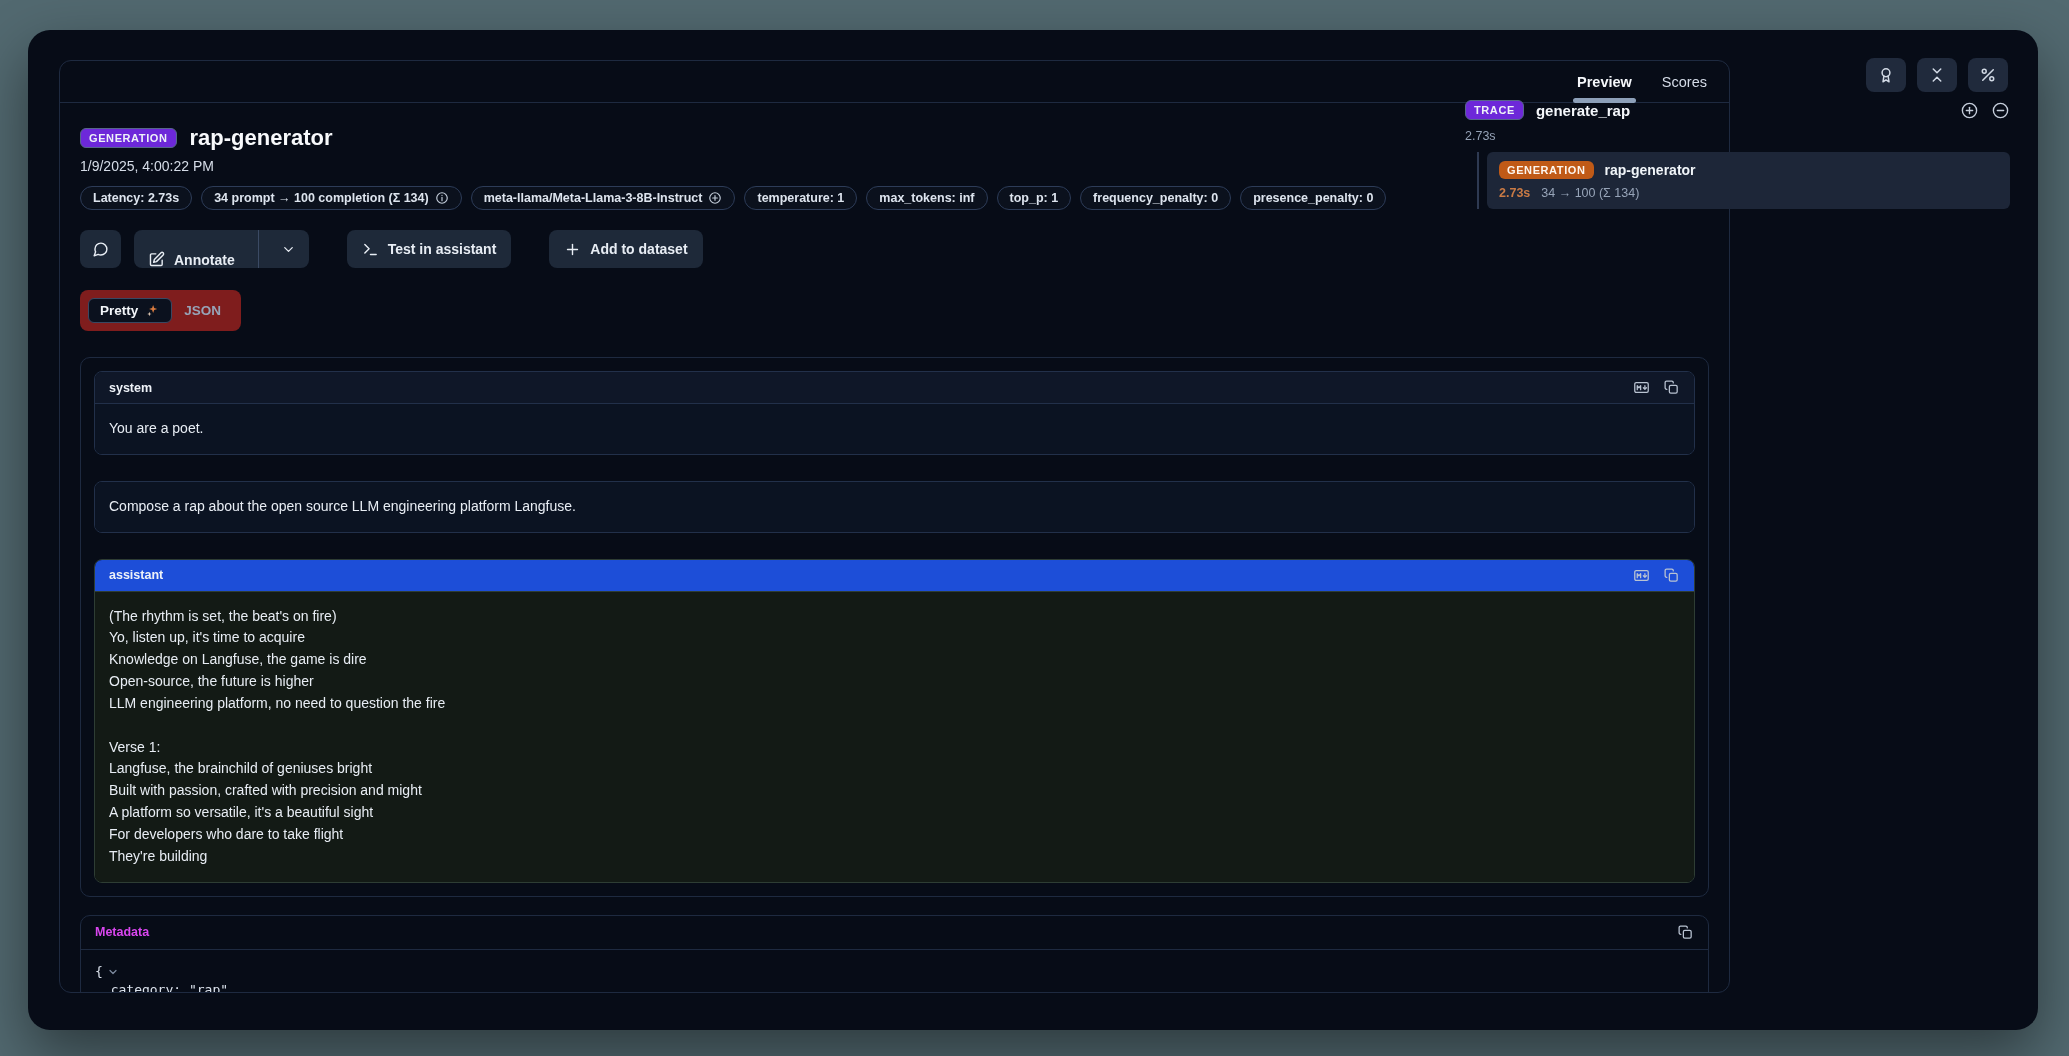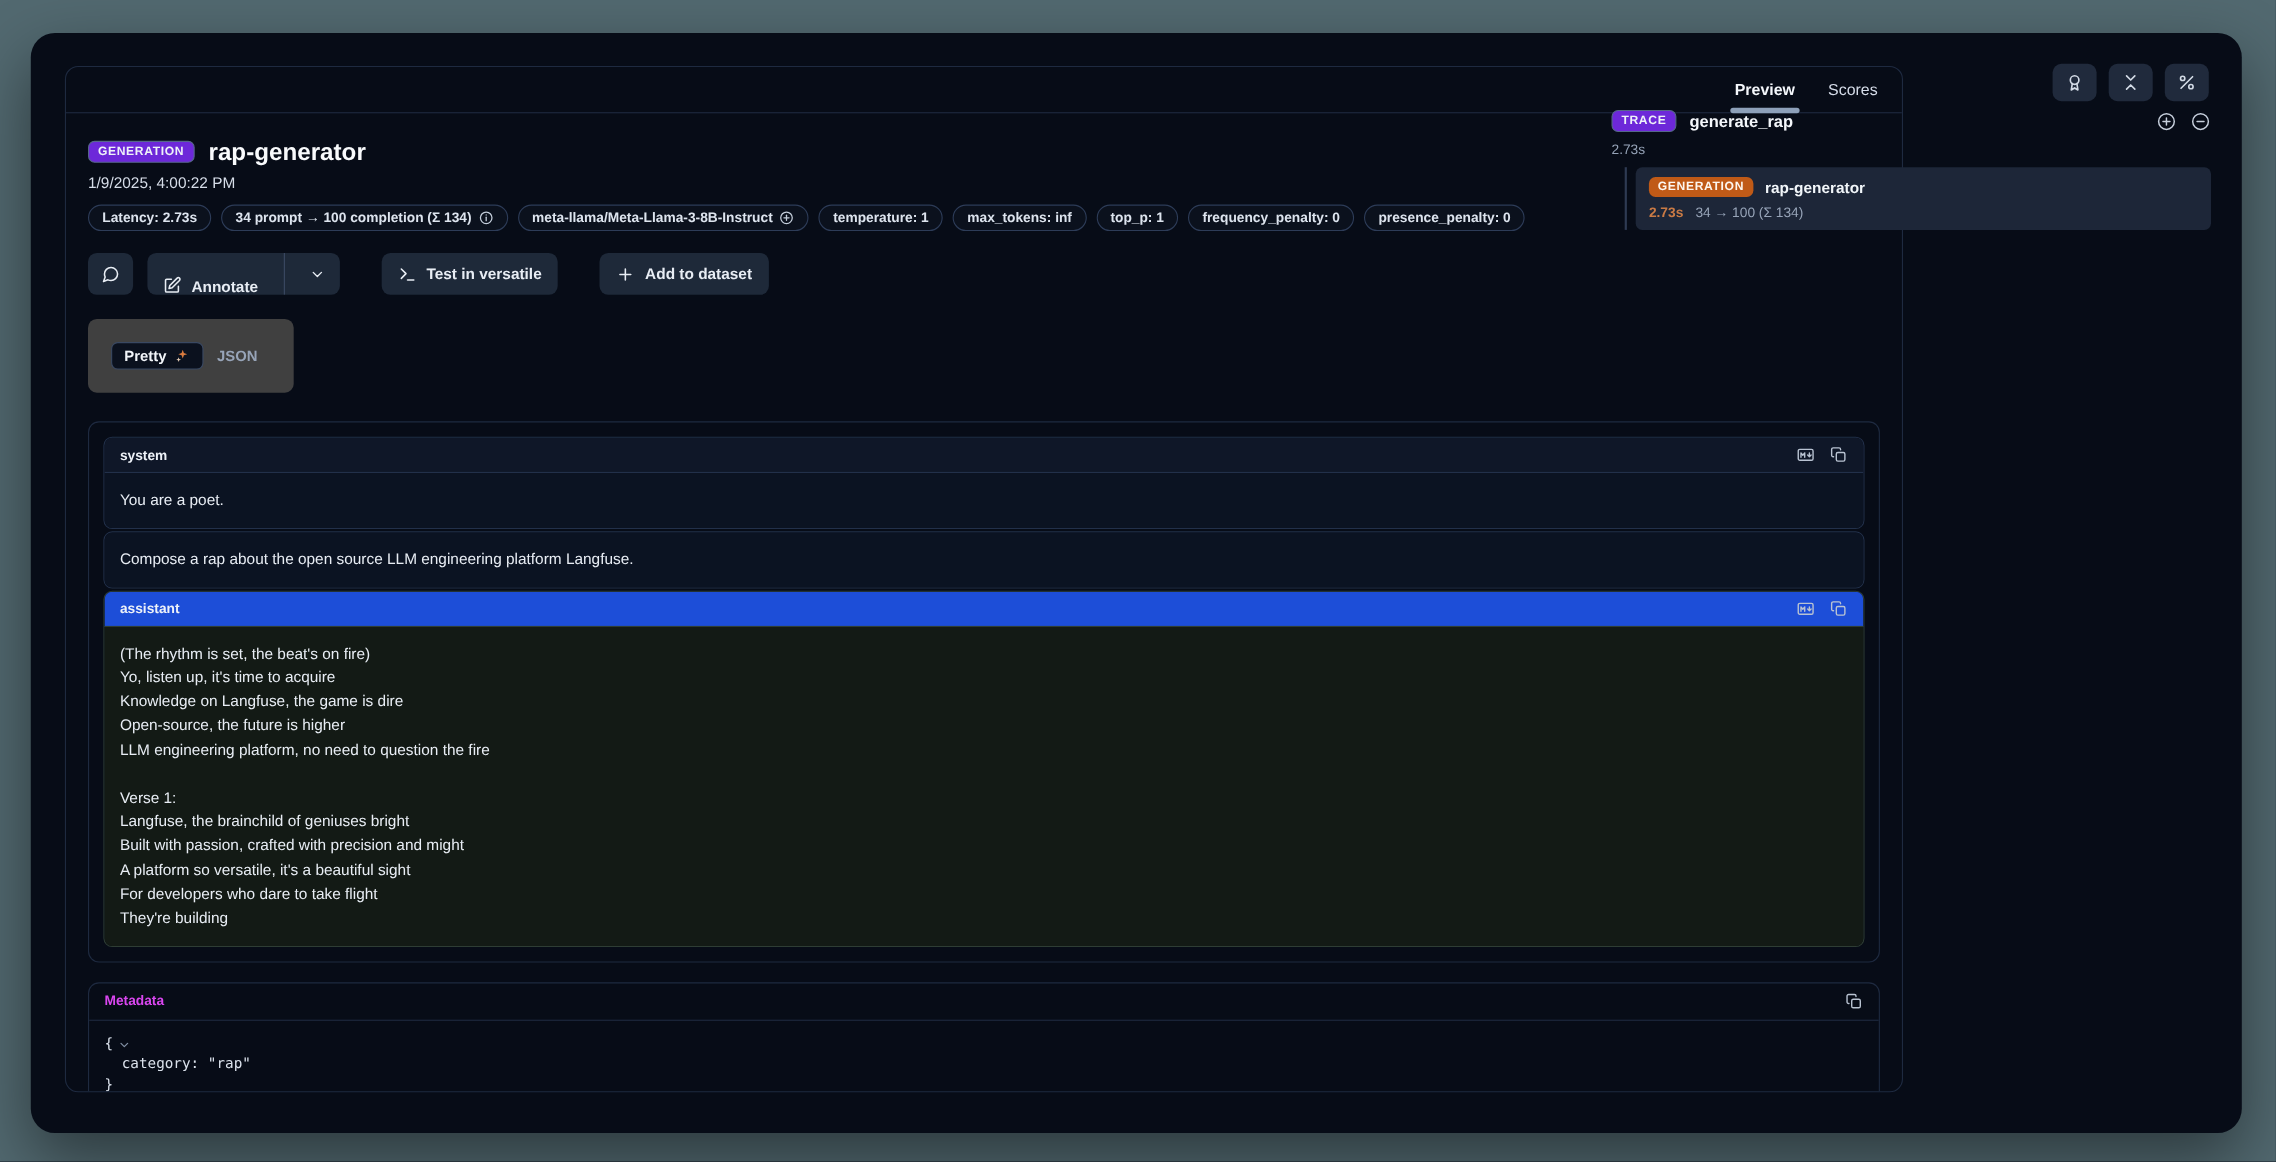--- a/index.html
+++ b/index.html
@@ -58,30 +58,30 @@
     font-size:14px; font-weight:600; color:#e8edf4; cursor:pointer;
   }
   .btn svg { width:17px; height:17px; stroke:#e8edf4; }
   .icon-btn { padding:0 12px; }
   .split { padding:0; overflow:hidden; }
   .split .seg { display:flex; align-items:flex-end; gap:9px; padding:0 14px; height:100%; }
   .split .divider { width:1px; height:100%; background:#3b4a64; }
   .split .chev-seg { padding:0 13px; display:flex; align-items:center; height:100%; }
   .btn-row .gap-big { width:12px; }
 
-  .toggle { display:inline-flex; margin-top:22px; background:#404040; border-radius:8px; padding:21px; align-items:center;text-align:center; }
+  .toggle { display:inline-flex; margin-top:22px; background:#7f1d1d; border-radius:8px; padding:8px; align-items:center;text-align:center; }
   .toggle .seg-active {
     display:flex; align-items:center; gap:7px;
     background:#0b111e; border:1px solid #394862; border-radius:6px;
     padding:4px 11px; font-size:13.5px; font-weight:600; color:#f2f5f9; cursor:pointer;
   }
   .toggle .seg-inactive { padding:4px 12px; font-size:13.5px; font-weight:600; color:#97a4b8; cursor:pointer; }
 
   .io-wrap { margin-top:26px; border:1px solid #1e2a40; border-radius:10px; padding:13px; }
-  .msg-block { border:1px solid #22304a; border-radius:8px; overflow:hidden; margin-bottom:2px; }
+  .msg-block { border:1px solid #22304a; border-radius:8px; overflow:hidden; margin-bottom:26px; }
   .msg-block:last-child { margin-bottom:0; }
   .msg-head {
     display:flex; align-items:center; justify-content:space-between;
     background:#0f1728; border-bottom:1px solid #22304a; padding:7px 14px;
   }
   .msg-role { font-size:12.5px; font-weight:700; color:#eef2f8; }
   .msg-icons { display:flex; align-items:center; gap:13px; }
   .msg-icons svg { width:17px; height:17px; stroke:#b9c3d2; cursor:pointer; }
   .msg-content {
     background:#0b1322; padding:14px; font-size:14px; color:#e8edf4;
@@ -242,21 +242,21 @@
                 <path d="M6 9l6 6 6-6"></path>
               </svg>
           </div>
         </div>
         <span class="gap-big"></span>
         <div class="btn">
           <svg viewBox="0 0 24 24" fill="none" stroke-width="2" stroke-linecap="round" stroke-linejoin="round">
               <path d="M4 17l6-6-6-6"></path>
               <line x1="12" y1="19" x2="20" y2="19"></line>
             </svg>
-          <span>Test in versatile</span>
+          <span>Test in assistant</span>
         </div>
         <span class="gap-big"></span>
         <div class="btn">
           <svg viewBox="0 0 24 24" fill="none" stroke-width="2" stroke-linecap="round">
               <line x1="12" y1="5" x2="12" y2="19"></line>
               <line x1="5" y1="12" x2="19" y2="12"></line>
             </svg>
           <span>Add to dataset</span>
         </div>
       </div>

